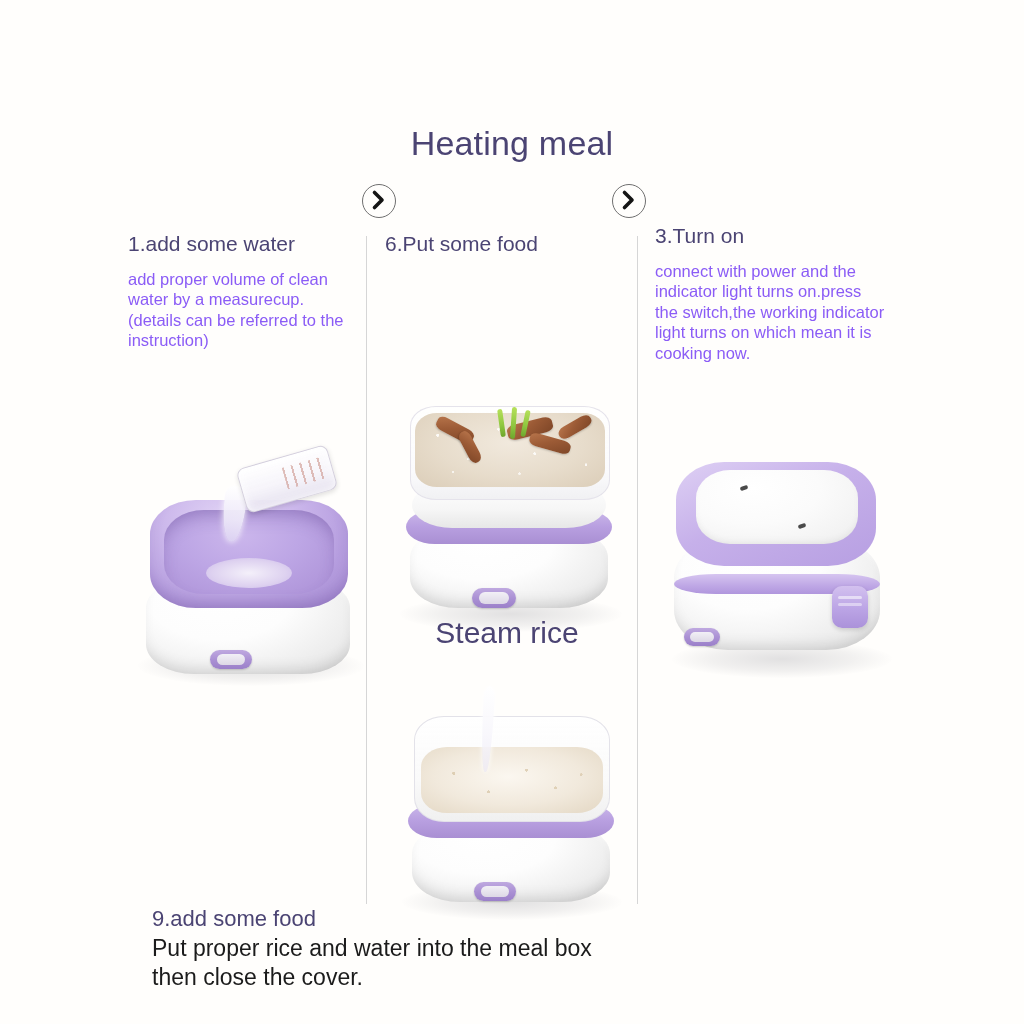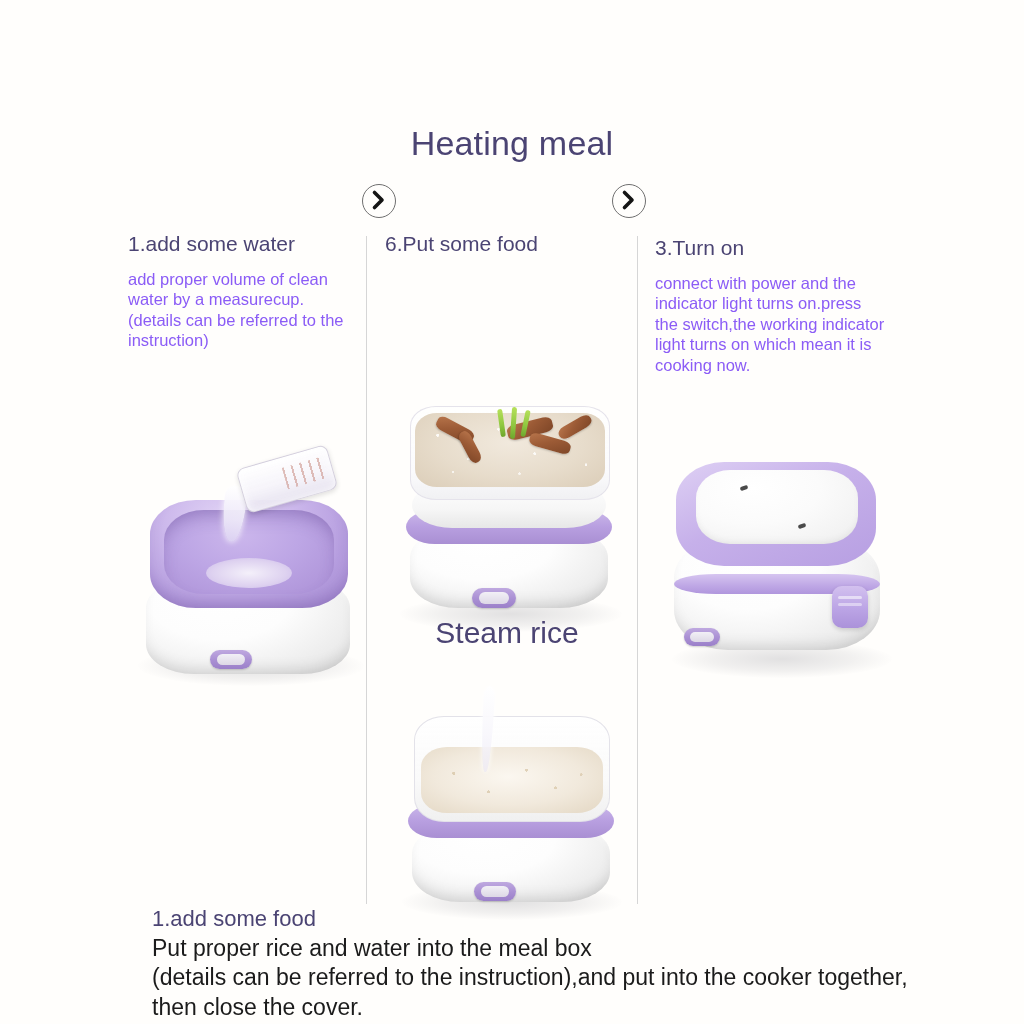--- a/index.html
+++ b/index.html
@@ -73,21 +73,21 @@
     margin-bottom: 12px;
     white-space: nowrap;
   }
   .col .step-body {
     font-size: 16.5px;
     line-height: 1.24;
     color: #8b5cf6;
   }
   #col-1 { left: 128px; top: 232px; width: 218px; }
   #col-2 { left: 385px; top: 232px; width: 240px; }
-  #col-3 { left: 655px; top: 236px; width: 232px; }
+  #col-3 { left: 655px; top: 224px; width: 232px; }
 
   
   #bottom-block {
     position: absolute;
     left: 152px;
     top: 906px;
     width: 760px;
   }
   #bottom-block .step-head {
     font-size: 22px;
@@ -424,19 +424,18 @@
   <div id="p4-box">
     <div id="p4-rice"></div>
   </div>
   <div id="p4-stream"></div>
   <div class="switch" id="p4-switch">
     <div class="switch-inner"></div>
   </div>
 </div>
 
 <div id="bottom-block">
-  <div class="step-head">1.add some food</div>
+  <div class="step-head">9.add some food</div>
   <div class="step-body">
     <div>Put proper rice and water into the meal box</div>
-    <div>(details can be referred to the instruction),and put into the cooker together,</div>
     <div>then close the cover.</div>
   </div>
 </div>
 
 </body></html>

